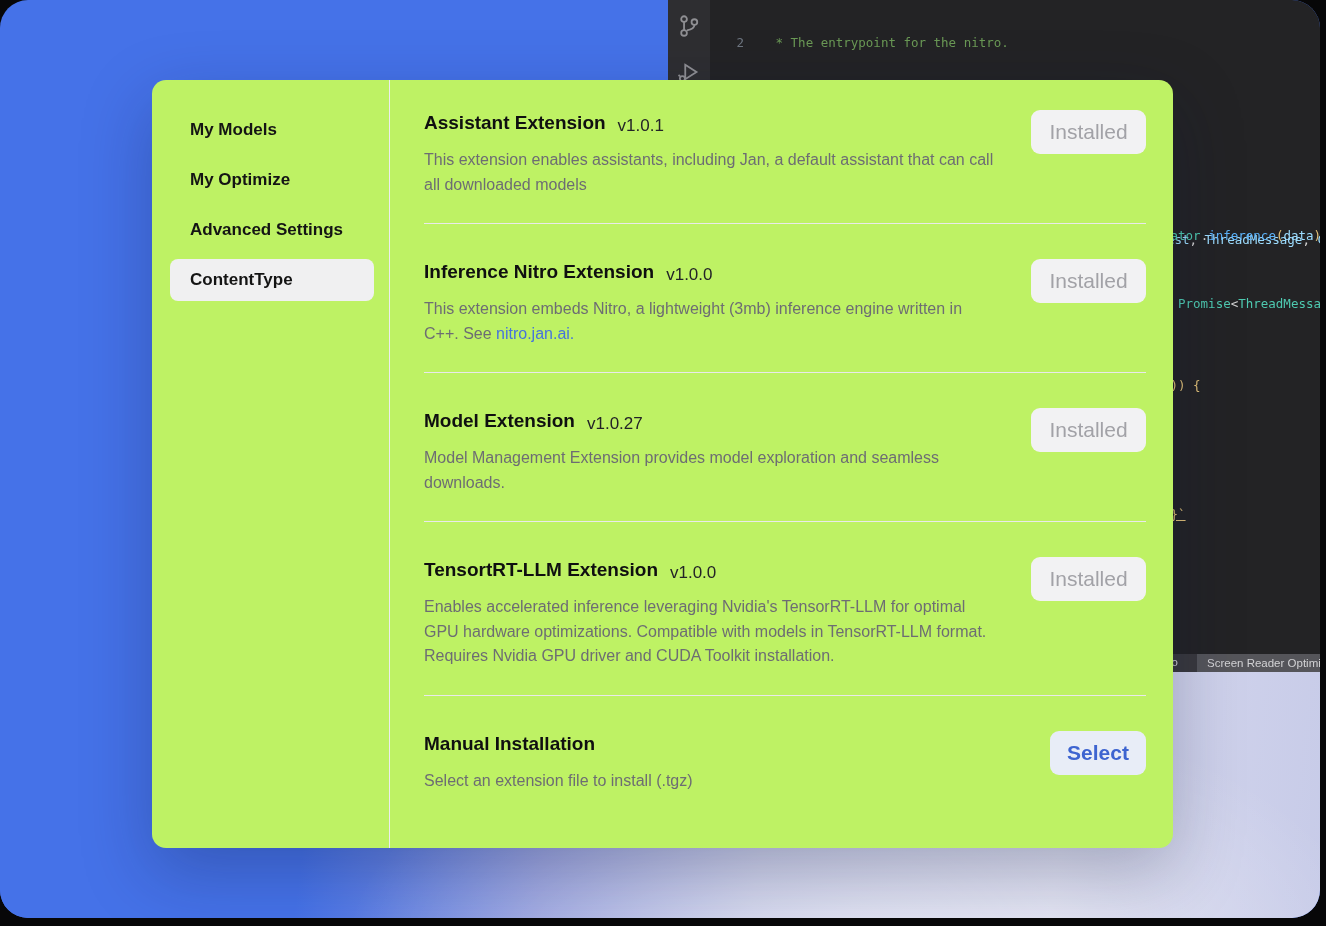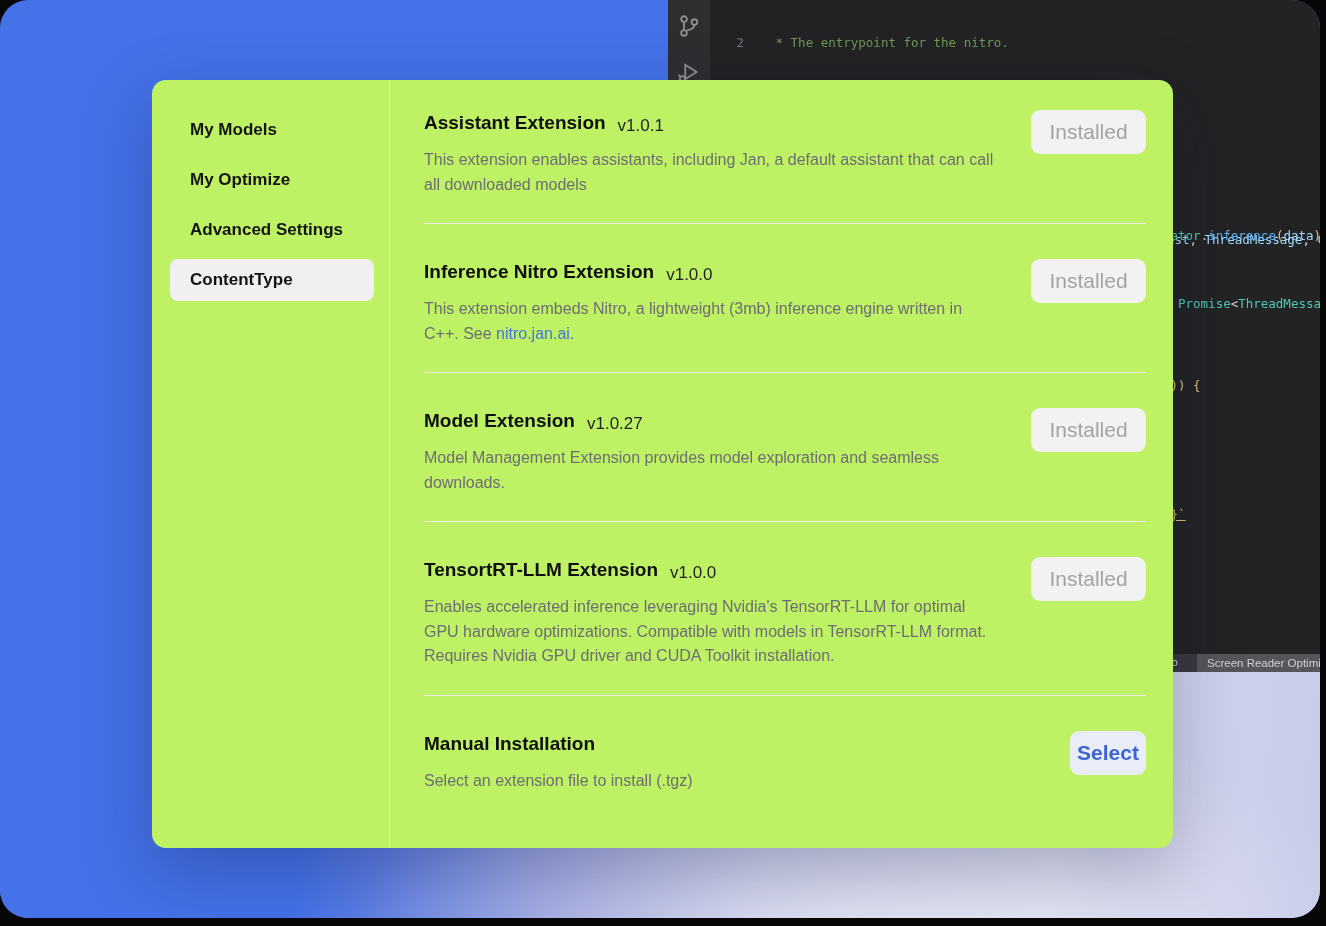--- a/index.html
+++ b/index.html
@@ -75,21 +75,21 @@
   .ext-title { font-size:19px; font-weight:700; color:#0f0f10; line-height:26px; }
   .ext-version { font-size:17px; font-weight:400; color:#232327; margin-left:12px; }
   .ext-desc { margin-top:12px; font-size:16px; line-height:24.5px; color:#6d6d73;
               max-width:570px; }
   .link { color:#4673dd; text-decoration:none; cursor:pointer; }
 
   .btn { border:none; font-family:inherit; font-size:21px; height:44px;
          border-radius:9px; display:flex; align-items:center; justify-content:center;
          flex:0 0 auto; }
   .btn.installed { width:115px; background:#f2f2f3; color:#a2a2a7; cursor:default; }
-  .btn.select    { width:76px;  background:#e8edf7; color:#3d64d0; font-weight:700;
+  .btn.select    { width:96px;  background:#e8edf7; color:#3d64d0; font-weight:700;
                    cursor:pointer; }
 </style>
 </head>
 <body>
 
 <div class="frame">
 
   <div class="code-bg">
     <div class="activity-bar">
       <span>

